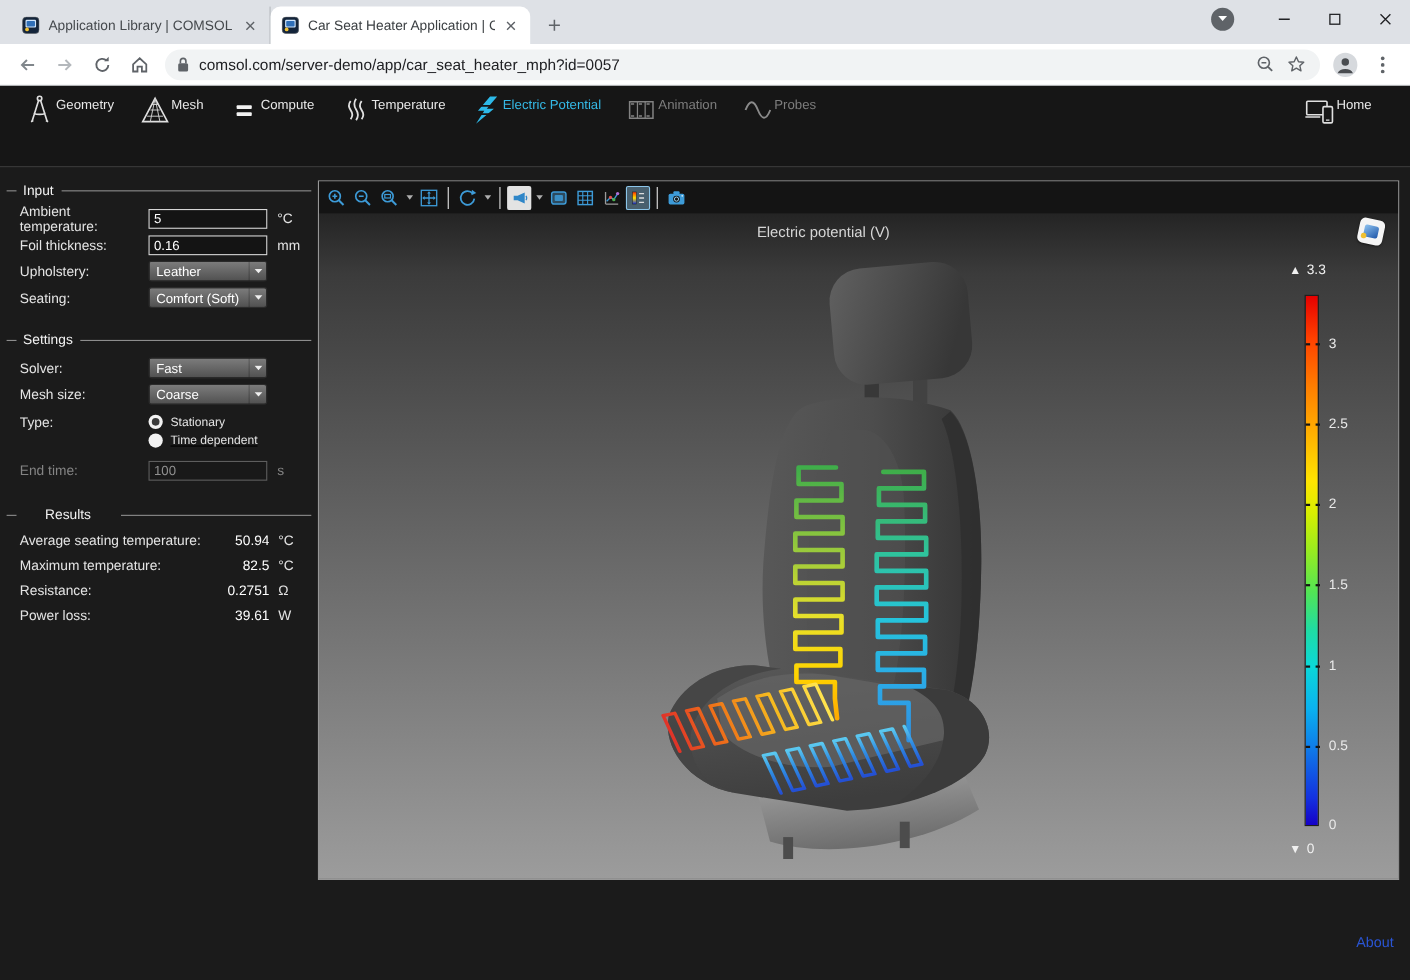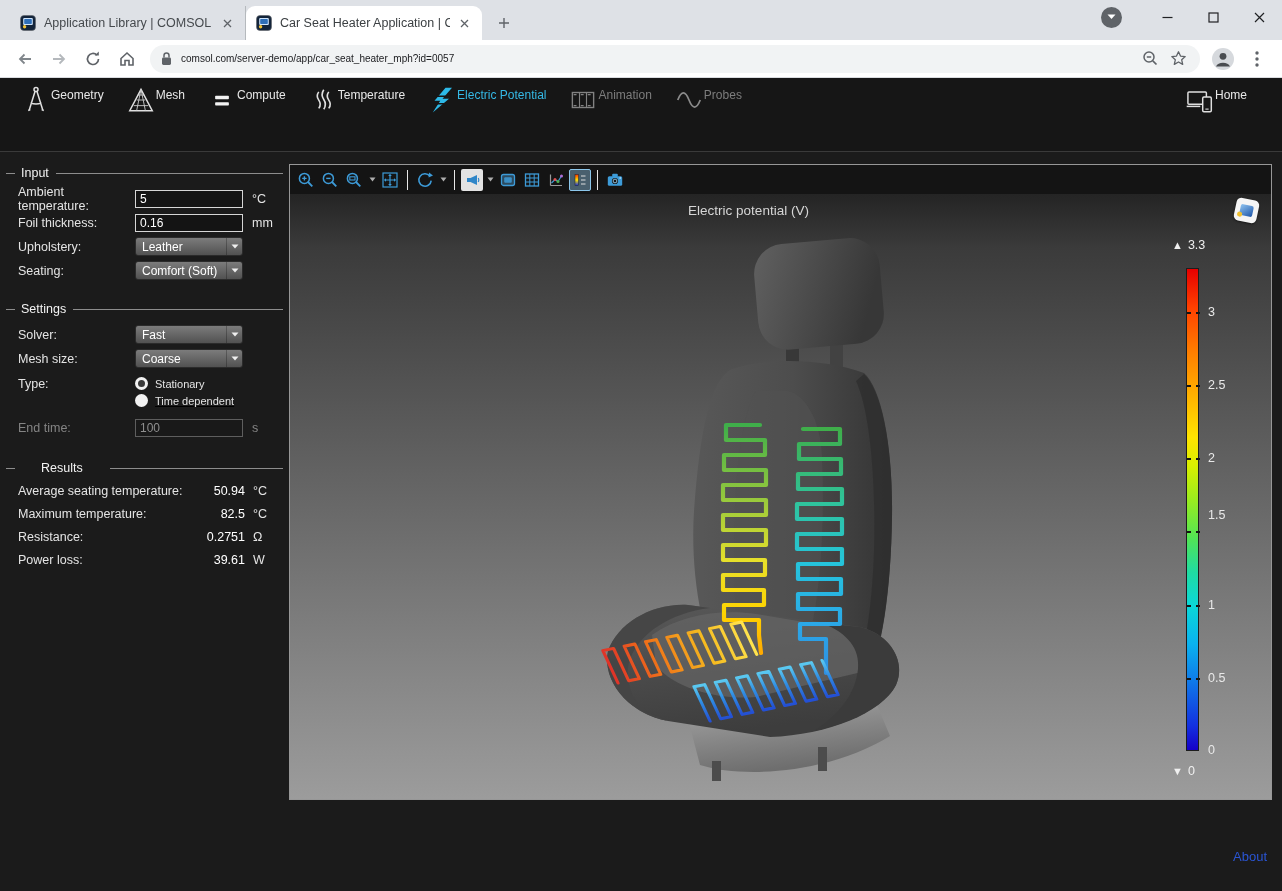--- a/index.html
+++ b/index.html
@@ -15,21 +15,21 @@
   .tab .favicon{width:16px;height:16px;margin-right:8px;flex:0 0 16px;}
   .tab .tab-title{white-space:nowrap;overflow:hidden;flex:1;}
   .tab .tab-close{width:16px;height:16px;margin-left:6px;flex:0 0 16px;display:flex;align-items:center;justify-content:center;border-radius:8px;}
   .newtab{width:28px;height:28px;margin:0 0 3px 8px;display:flex;align-items:center;justify-content:center;border-radius:14px;}
   .win-controls{position:absolute;right:0;top:0;height:34px;display:flex;align-items:center;}
   .win-btn{width:46px;height:32px;display:flex;align-items:center;justify-content:center;}
   .update-chip{width:21px;height:21px;border-radius:50%;background:#5f6368;display:flex;align-items:center;justify-content:center;margin-right:22px;}
   .navbar{height:38px;background:#ffffff;display:flex;align-items:center;padding:0 8px;border-bottom:1px solid #dadce0;}
   .nav-btn{width:28px;height:28px;display:flex;align-items:center;justify-content:center;margin:0 3px;border-radius:14px;}
   .omnibox{flex:1;height:28px;background:#f1f3f4;border-radius:14px;margin:0 6px;display:flex;align-items:center;padding:0 10px;}
-  .omnibox .url{font-size:10px;color:#202124;margin-left:8px;flex:1;white-space:nowrap;overflow:hidden;}
+  .omnibox .url{font-size:14px;color:#202124;margin-left:8px;flex:1;white-space:nowrap;overflow:hidden;}
   .omni-ic{width:24px;height:24px;display:flex;align-items:center;justify-content:center;margin-left:4px;}
 
   
   .app-toolbar{height:73px;background:#161616;display:flex;align-items:center;padding:0 10px;}
   .tb-item{display:flex;flex-direction:row;align-items:flex-start;justify-content:center;height:64px;
            padding:0 11px;cursor:pointer;}
   .tb-icon{height:32px;display:flex;align-items:flex-end;justify-content:center;}
   .tb-label{font-size:12px;color:#e8e8e8;margin-top:5px;white-space:nowrap;}
   .tb-item.active .tb-label{color:#35b9e6;}
   .tb-item.disabled .tb-label{color:#7d7d7d;}
@@ -600,21 +600,21 @@
         <div class="cbar-max">
           <span class="tri">▲</span><span>3.3</span>
         </div>
         <span class="cbar-tick" style="top:43px;"></span>
         <span class="cbar-lab" style="top:36px;">3</span>
         <span class="cbar-tick" style="top:116px;"></span>
         <span class="cbar-lab" style="top:109px;">2.5</span>
         <span class="cbar-tick" style="top:189px;"></span>
         <span class="cbar-lab" style="top:182px;">2</span>
         <span class="cbar-tick" style="top:262px;"></span>
-        <span class="cbar-lab" style="top:239px;">1.5</span>
+        <span class="cbar-lab" style="top:255px;">1.5</span>
         <span class="cbar-tick" style="top:336px;"></span>
         <span class="cbar-lab" style="top:329px;">1</span>
         <span class="cbar-tick" style="top:409px;"></span>
         <span class="cbar-lab" style="top:402px;">0.5</span>
         <span class="cbar-lab" style="top:474px;">0</span>
         <div class="cbar-min">
           <span class="tri">▼</span><span>0</span>
         </div>
       </div>
     </div>

